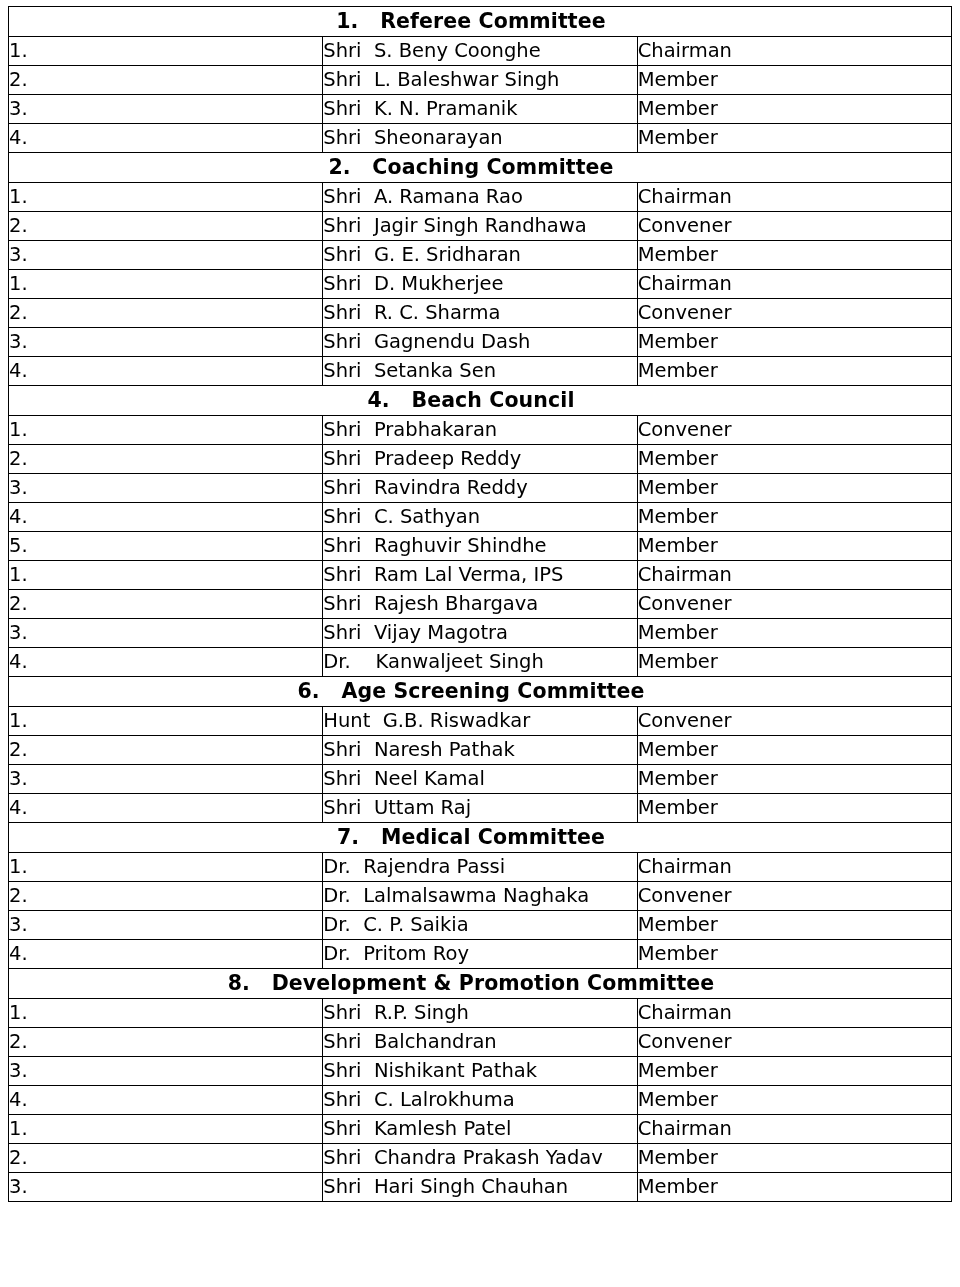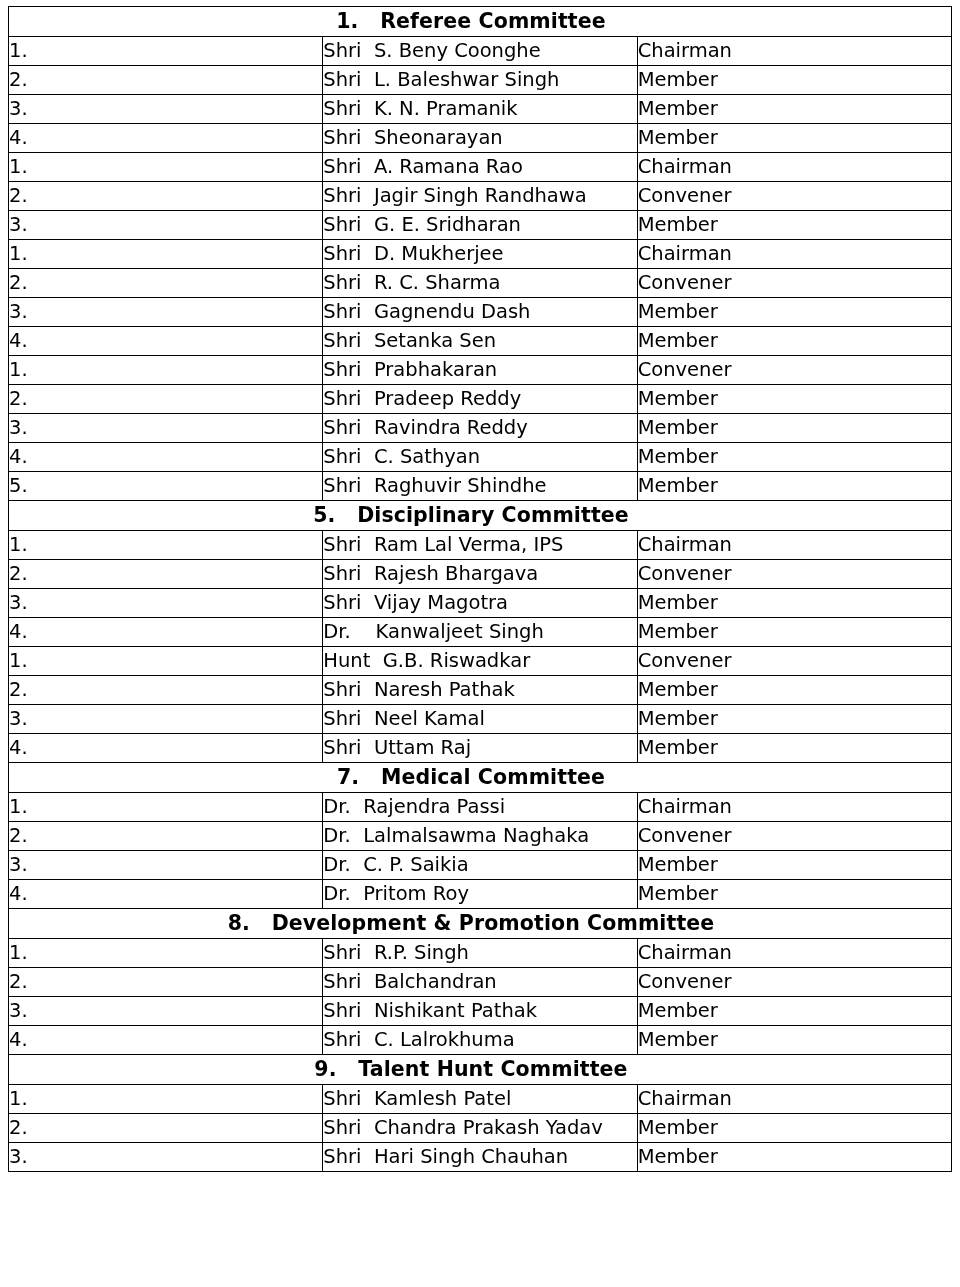--- a/index.html
+++ b/index.html
@@ -90,20 +90,23 @@
         <tr class="member-row">
           <td class="col-num">3.</td>
           <td class="col-name">Shri  K. N. Pramanik</td>
           <td class="col-role">Member</td>
         </tr>
         <tr class="member-row">
           <td class="col-num">4.</td>
           <td class="col-name">Shri  Sheonarayan</td>
           <td class="col-role">Member</td>
         </tr>
+        <tr class="section-row">
+          <td colspan="3"><span class="sec-inner">2.   Coaching Committee</span></td>
+        </tr>
         <tr class="member-row">
           <td class="col-num">1.</td>
           <td class="col-name">Shri  A. Ramana Rao</td>
           <td class="col-role">Chairman</td>
         </tr>
         <tr class="member-row">
           <td class="col-num">2.</td>
           <td class="col-name">Shri  Jagir Singh Randhawa</td>
           <td class="col-role">Convener</td>
         </tr>
@@ -124,20 +127,23 @@
         </tr>
         <tr class="member-row">
           <td class="col-num">3.</td>
           <td class="col-name">Shri  Gagnendu Dash</td>
           <td class="col-role">Member</td>
         </tr>
         <tr class="member-row">
           <td class="col-num">4.</td>
           <td class="col-name">Shri  Setanka Sen</td>
           <td class="col-role">Member</td>
+        </tr>
+        <tr class="section-row">
+          <td colspan="3"><span class="sec-inner">4.   Beach Council</span></td>
         </tr>
         <tr class="member-row">
           <td class="col-num">1.</td>
           <td class="col-name">Shri  Prabhakaran</td>
           <td class="col-role">Convener</td>
         </tr>
         <tr class="member-row">
           <td class="col-num">2.</td>
           <td class="col-name">Shri  Pradeep Reddy</td>
           <td class="col-role">Member</td>
@@ -150,43 +156,43 @@
         <tr class="member-row">
           <td class="col-num">4.</td>
           <td class="col-name">Shri  C. Sathyan</td>
           <td class="col-role">Member</td>
         </tr>
         <tr class="member-row">
           <td class="col-num">5.</td>
           <td class="col-name">Shri  Raghuvir Shindhe</td>
           <td class="col-role">Member</td>
         </tr>
-        <tr class="section-row">
-          <td colspan="3"><span class="sec-inner">5.   Disciplinary Committee</span></td>
-        </tr>
         <tr class="member-row">
           <td class="col-num">1.</td>
           <td class="col-name">Shri  Ram Lal Verma, IPS</td>
           <td class="col-role">Chairman</td>
         </tr>
         <tr class="member-row">
           <td class="col-num">2.</td>
           <td class="col-name">Shri  Rajesh Bhargava</td>
           <td class="col-role">Convener</td>
         </tr>
         <tr class="member-row">
           <td class="col-num">3.</td>
           <td class="col-name">Shri  Vijay Magotra</td>
           <td class="col-role">Member</td>
         </tr>
         <tr class="member-row">
           <td class="col-num">4.</td>
           <td class="col-name">Dr.    Kanwaljeet Singh</td>
           <td class="col-role">Member</td>
         </tr>
+        <tr class="section-row">
+          <td colspan="3"><span class="sec-inner">6.   Age Screening Committee</span></td>
+        </tr>
         <tr class="member-row">
           <td class="col-num">1.</td>
           <td class="col-name">Hunt  G.B. Riswadkar</td>
           <td class="col-role">Convener</td>
         </tr>
         <tr class="member-row">
           <td class="col-num">2.</td>
           <td class="col-name">Shri  Naresh Pathak</td>
           <td class="col-role">Member</td>
         </tr>
@@ -238,23 +244,20 @@
         </tr>
         <tr class="member-row">
           <td class="col-num">3.</td>
           <td class="col-name">Shri  Nishikant Pathak</td>
           <td class="col-role">Member</td>
         </tr>
         <tr class="member-row">
           <td class="col-num">4.</td>
           <td class="col-name">Shri  C. Lalrokhuma</td>
           <td class="col-role">Member</td>
-        </tr>
-        <tr class="section-row">
-          <td colspan="3"><span class="sec-inner">9.   Talent Hunt Committee</span></td>
         </tr>
         <tr class="member-row">
           <td class="col-num">1.</td>
           <td class="col-name">Shri  Kamlesh Patel</td>
           <td class="col-role">Chairman</td>
         </tr>
         <tr class="member-row">
           <td class="col-num">2.</td>
           <td class="col-name">Shri  Chandra Prakash Yadav</td>
           <td class="col-role">Member</td>

